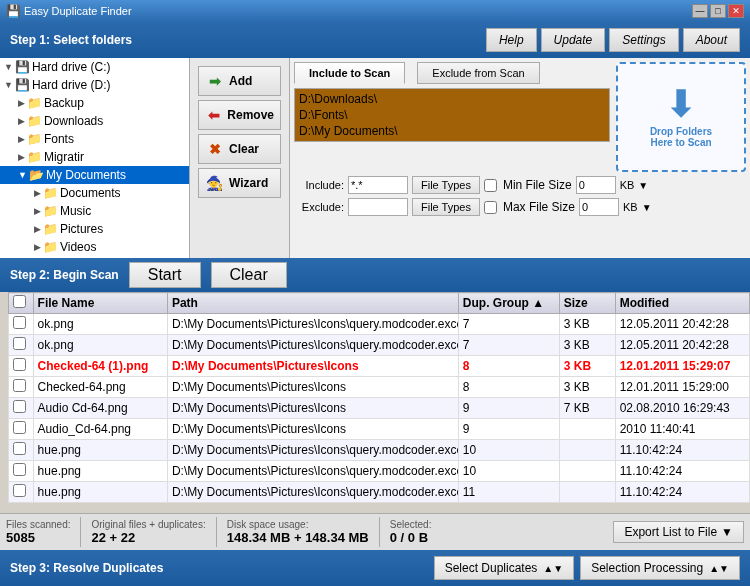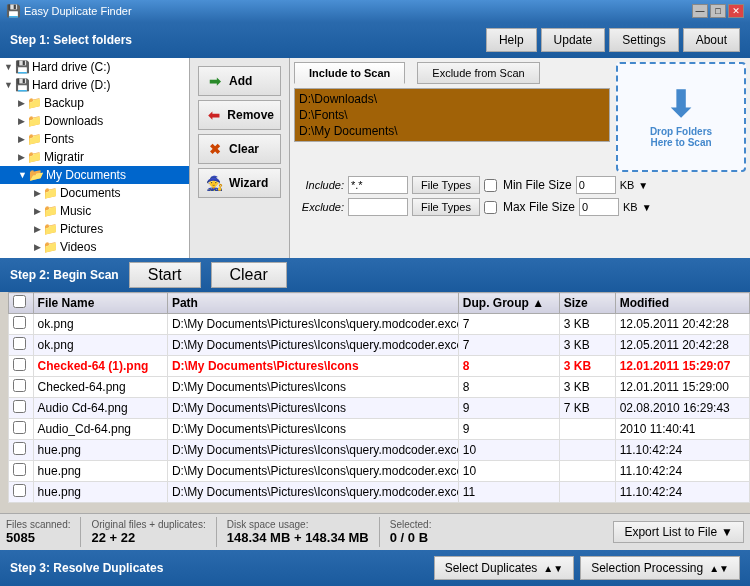--- a/index.html
+++ b/index.html
@@ -38,20 +38,21 @@
       justify-content: space-between;
     }
     .step1-header-buttons { display: flex; gap: 4px; }
     .header-btn {
       background: linear-gradient(to bottom, #f0f0f0, #d8d8d8);
       border: 1px solid #aaa;
       padding: 4px 12px;
       cursor: pointer;
       font-size: 12px;
       color: #000;
+      font-style: italic;
     }
 
     .step1-body {
       display: flex;
       background: #f0f0f0;
       height: 200px;
     }
 
     
     .tree-panel {
@@ -148,21 +149,21 @@
       margin-left: 6px;
       color: #4488cc;
       text-align: center;
       font-size: 11px;
       font-weight: bold;
       background: #f8faff;
     }
     .drop-arrow { font-size: 36px; color: #4488cc; line-height: 1; }
 
     .scan-row { display: flex; align-items: center; gap: 4px; margin-top: 4px; }
-    .scan-row label { width: 50px; text-align: right; font-size: 11px; font-style: italic; }
+    .scan-row label { width: 50px; text-align: right; font-size: 11px; }
     .scan-input { width: 60px; border: 1px solid #aaa; padding: 2px; font-size: 11px; background: white; }
     .file-types-btn {
       background: linear-gradient(to bottom, #f5f5f5, #e0e0e0);
       border: 1px solid #aaa;
       padding: 2px 8px;
       cursor: pointer;
       font-size: 11px;
     }
     .size-checkbox { margin-right: 2px; }
     .size-input { width: 40px; border: 1px solid #aaa; padding: 2px; font-size: 11px; }

